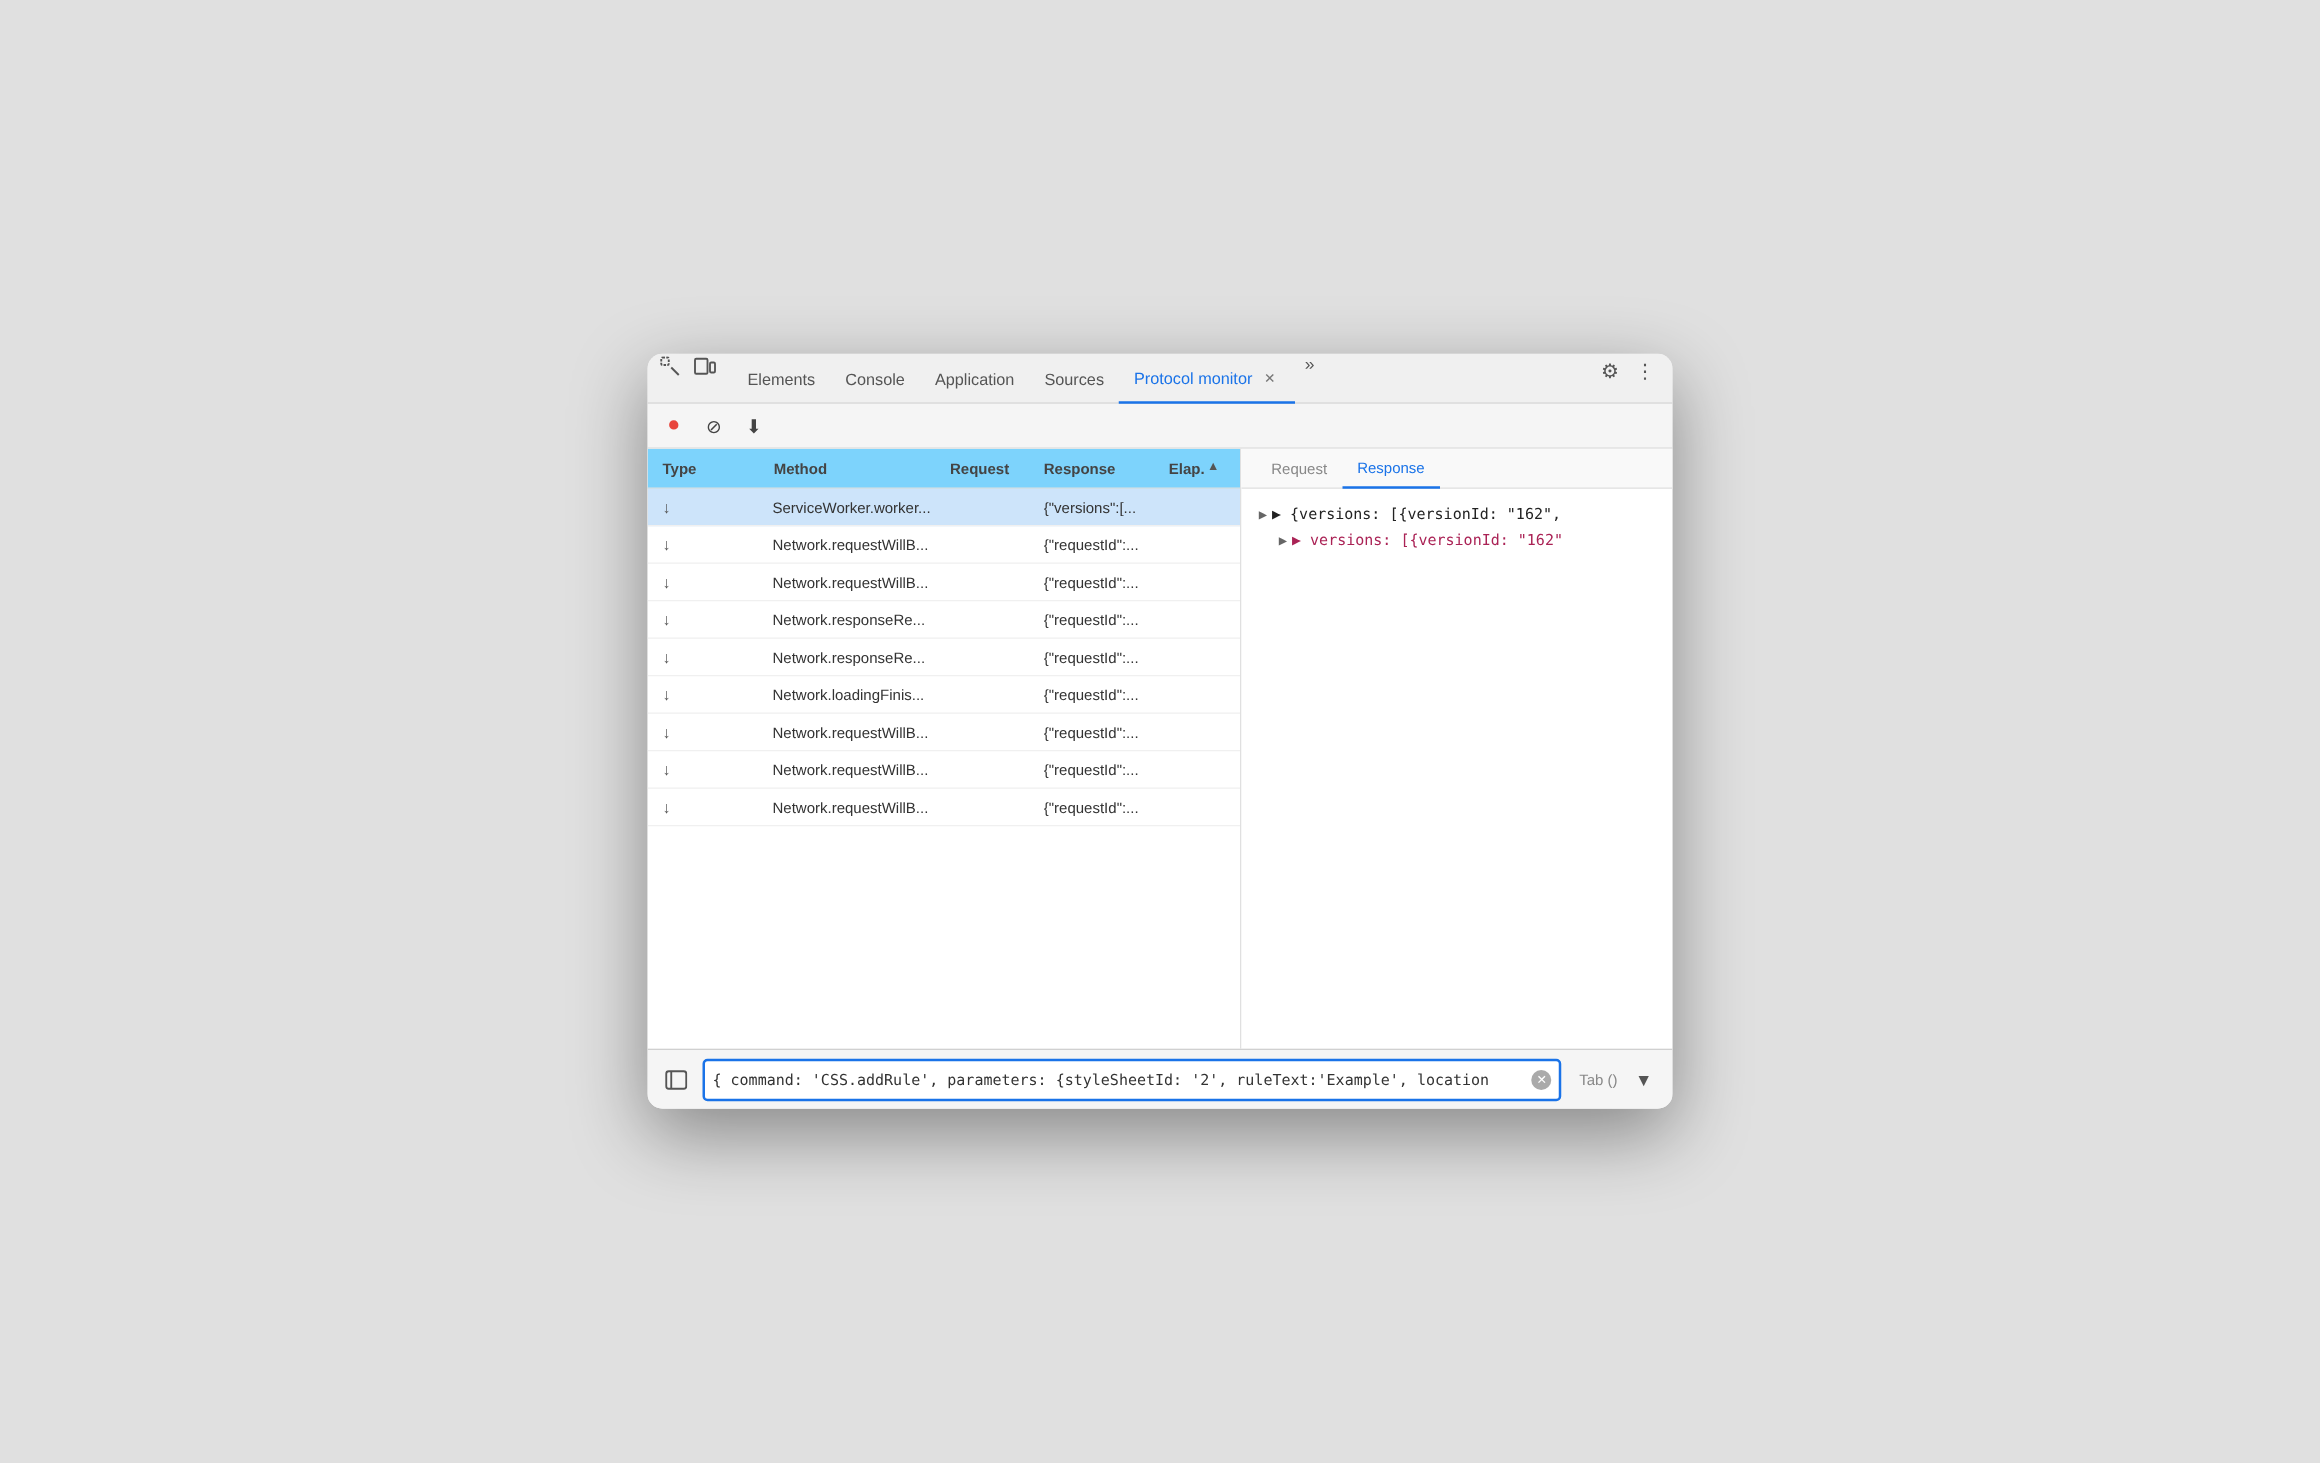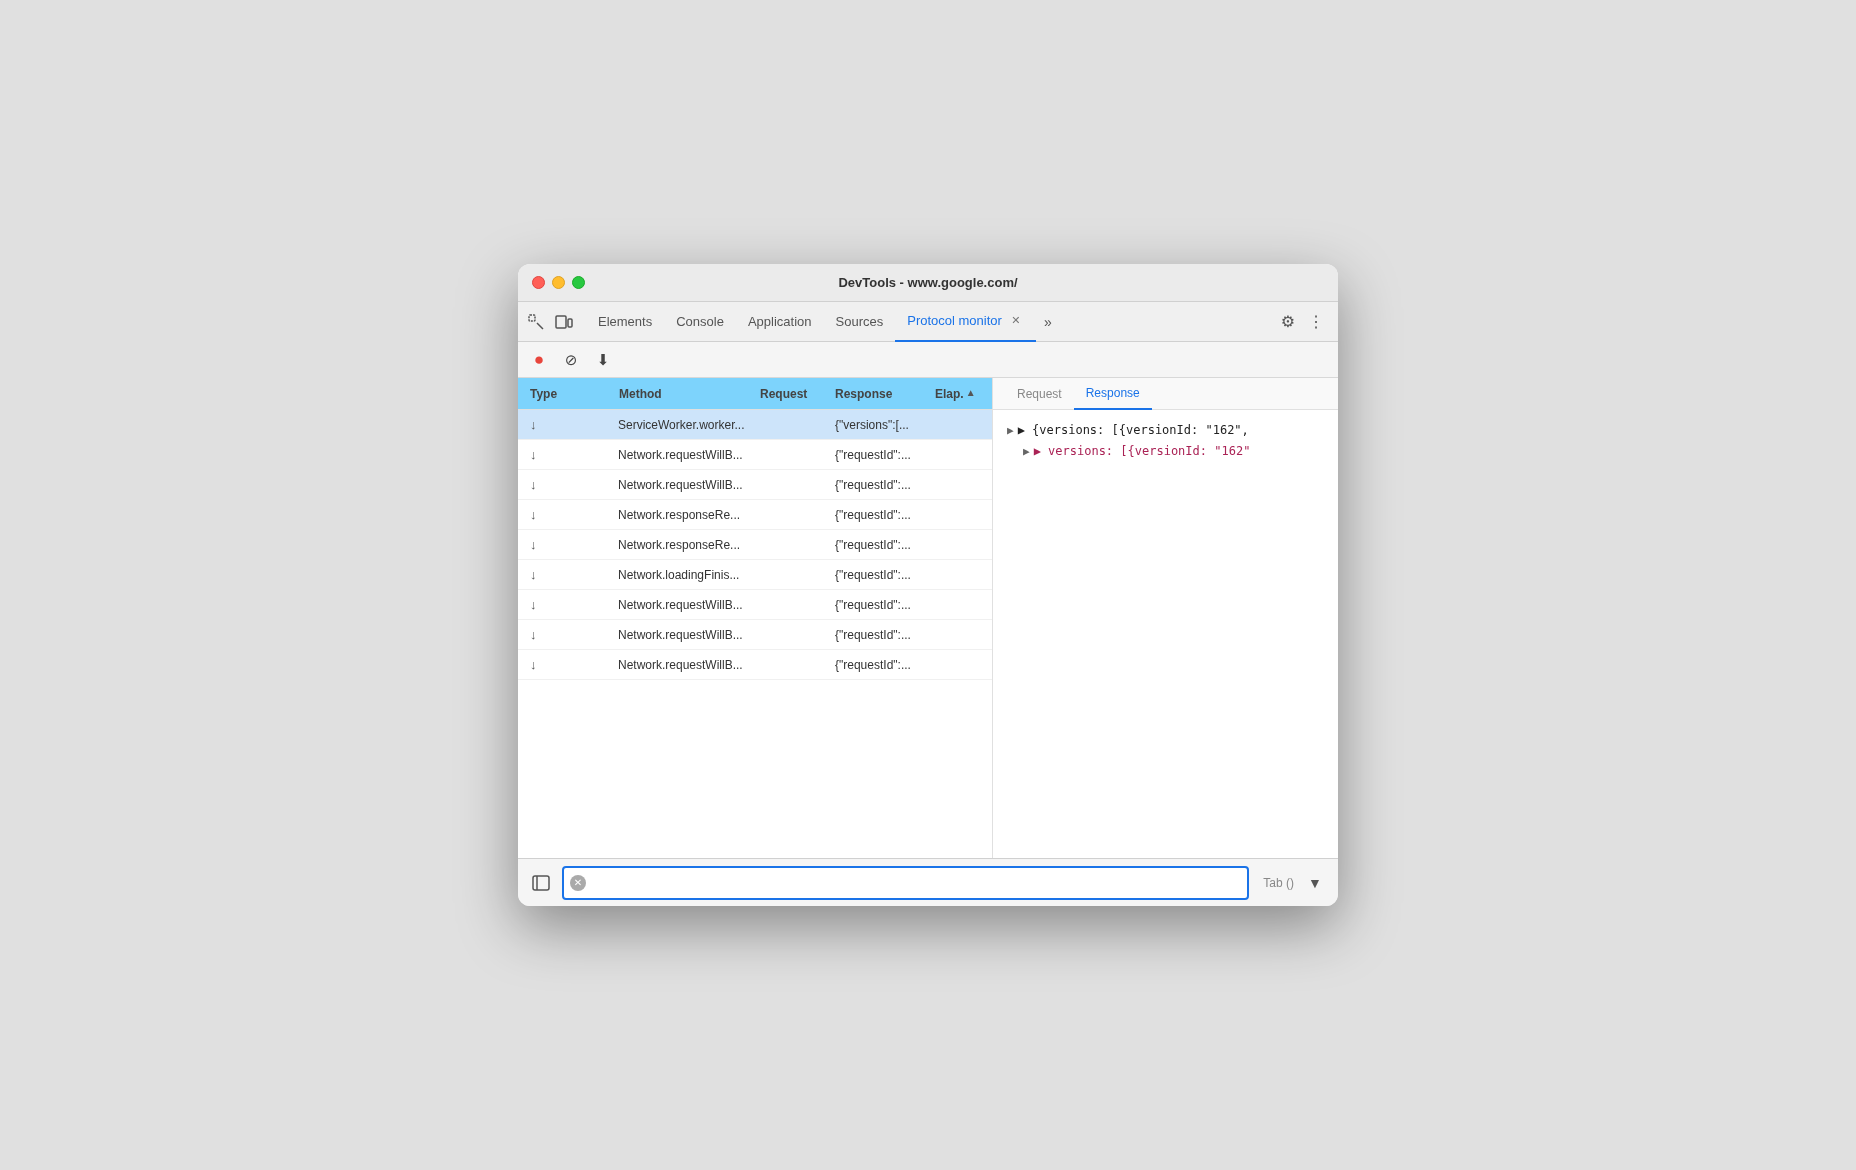--- a/index.html
+++ b/index.html
@@ -45,21 +45,21 @@
     .title-text {
       font-size: 13px;
       font-weight: 600;
       color: #333;
     }
     
     .tab-bar {
       background: #f0f0f0;
       border-bottom: 1px solid #d0d0d0;
       display: flex;
-      align-items: center;
+      align-items: flex-start;
       height: 40px;
       padding: 0 8px;
     }
     .tab-bar-icons {
       display: flex;
       gap: 8px;
       margin-right: 12px;
       align-items: center;
     }
     .tab-icon {
@@ -337,28 +337,20 @@
     
     .table-body::-webkit-scrollbar { width: 8px; }
     .table-body::-webkit-scrollbar-track { background: #f5f5f5; }
     .table-body::-webkit-scrollbar-thumb { background: #ccc; border-radius: 4px; }
   </style>
 </head>
 <body>
 
 <div class="window">
 
-  <div class="title-bar">
-    <div class="traffic-lights">
-      <div class="traffic-light tl-red"></div>
-      <div class="traffic-light tl-yellow"></div>
-      <div class="traffic-light tl-green"></div>
-    </div>
-    <span class="title-text">DevTools - www.google.com/</span>
-  </div>
 
   <div class="tab-bar">
     <div class="tab-bar-icons">
       <div class="tab-icon">
         <svg width="16" height="16" viewBox="0 0 16 16" fill="none">
           <rect x="1" y="1" width="6" height="6" rx="1" stroke="#555" stroke-width="1.5" fill="none" stroke-dasharray="2,1"></rect>
           <path d="M9 9 L15 15" stroke="#555" stroke-width="1.5"></path>
         </svg>
       </div>
       <div class="tab-icon">
@@ -524,20 +516,21 @@
   </div>
 
   <div class="bottom-bar">
     <div class="bottom-sidebar-btn">
       <svg width="18" height="16" viewBox="0 0 18 16" fill="none">
         <rect x="1" y="1" width="16" height="14" rx="2" stroke="#555" stroke-width="1.5" fill="none"></rect>
         <line x1="5" y1="1" x2="5" y2="15" stroke="#555" stroke-width="1.5"></line>
       </svg>
     </div>
     <div class="command-input-wrapper">
+      <input class="command-input" type="text" value="{ command: 'CSS.addRule', parameters: {styleSheetId: '2', ruleText:'Example', location" style="">
       <div class="clear-input-btn">
         <span>✕</span>
       </div>
     </div>
     <span class="tab-complete-hint">Tab ()</span>
     <div class="bottom-dropdown">
       <span>▼</span>
     </div>
   </div>
 </div>

